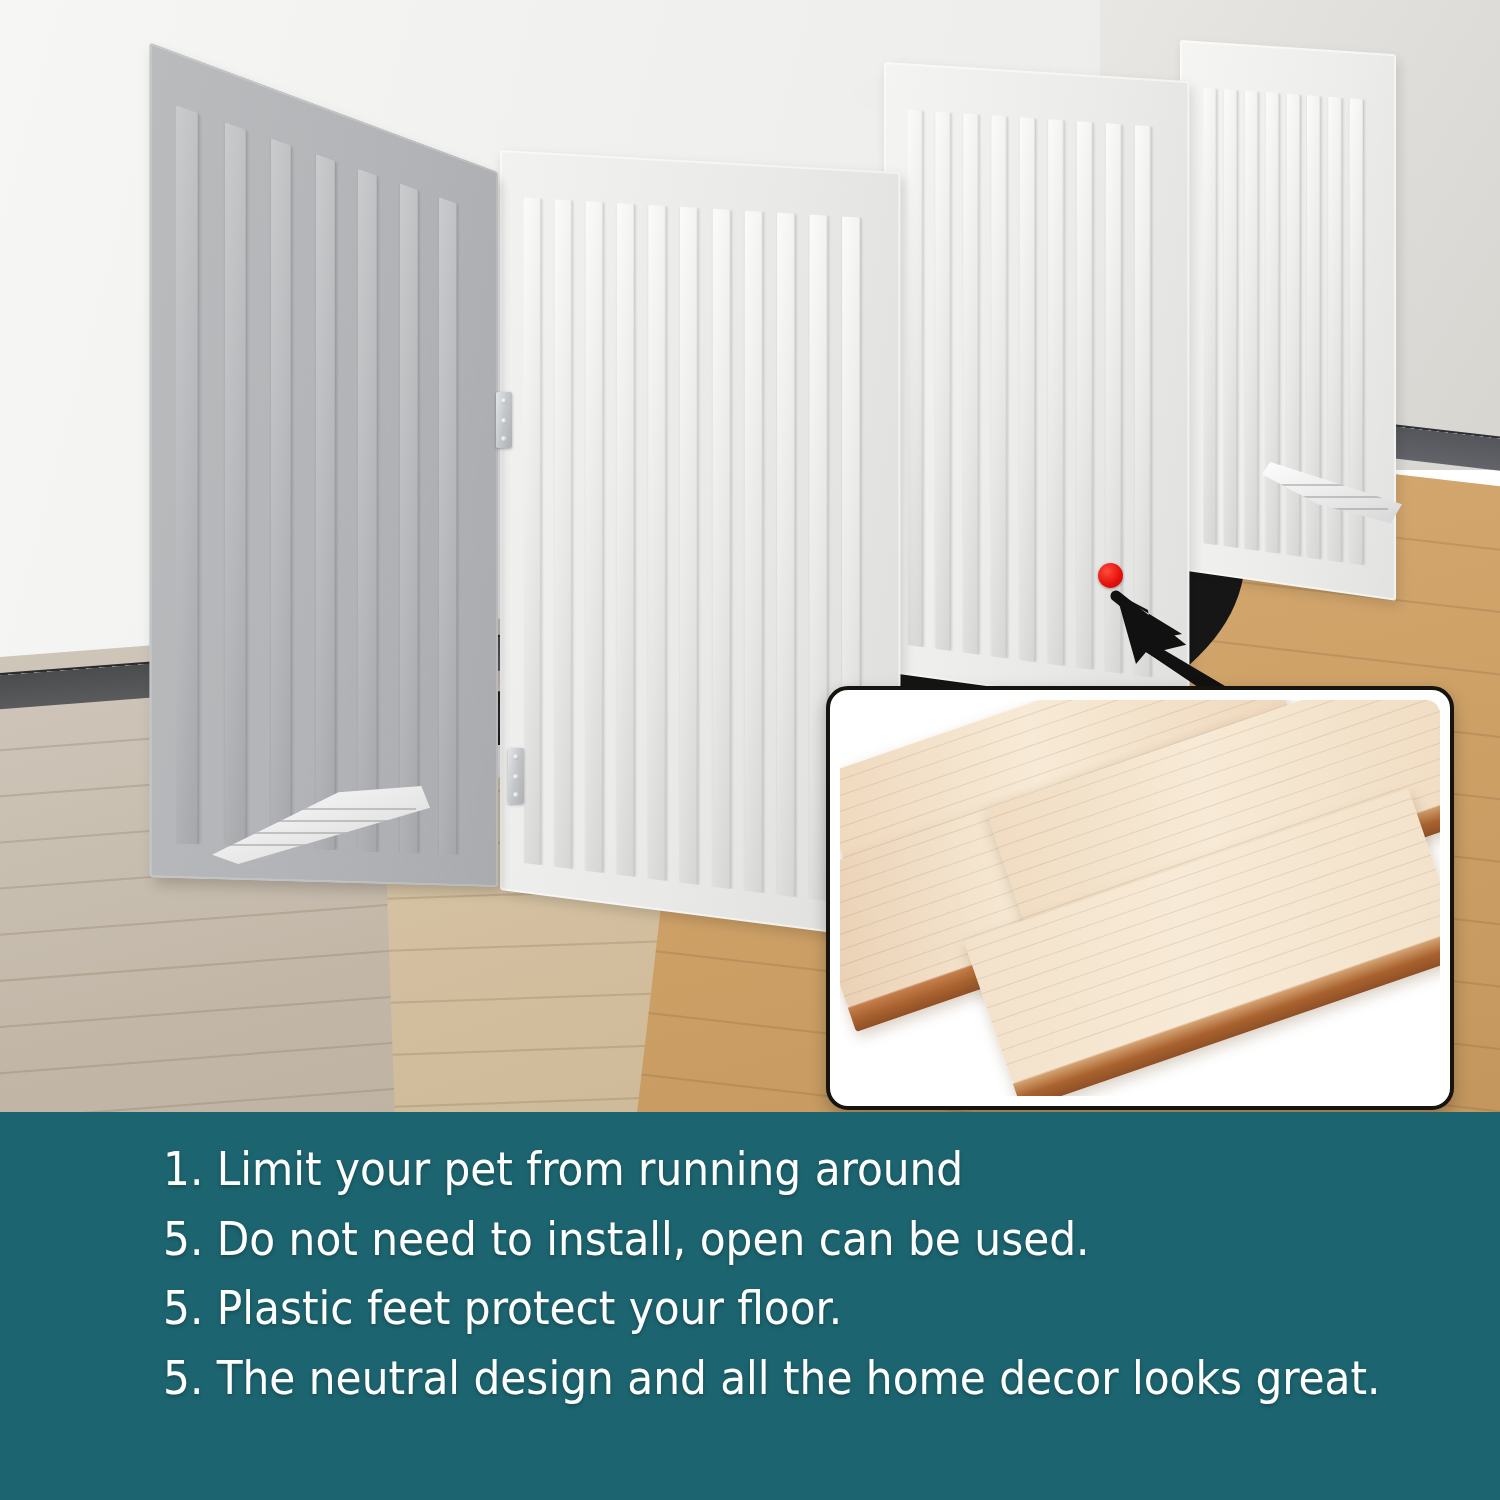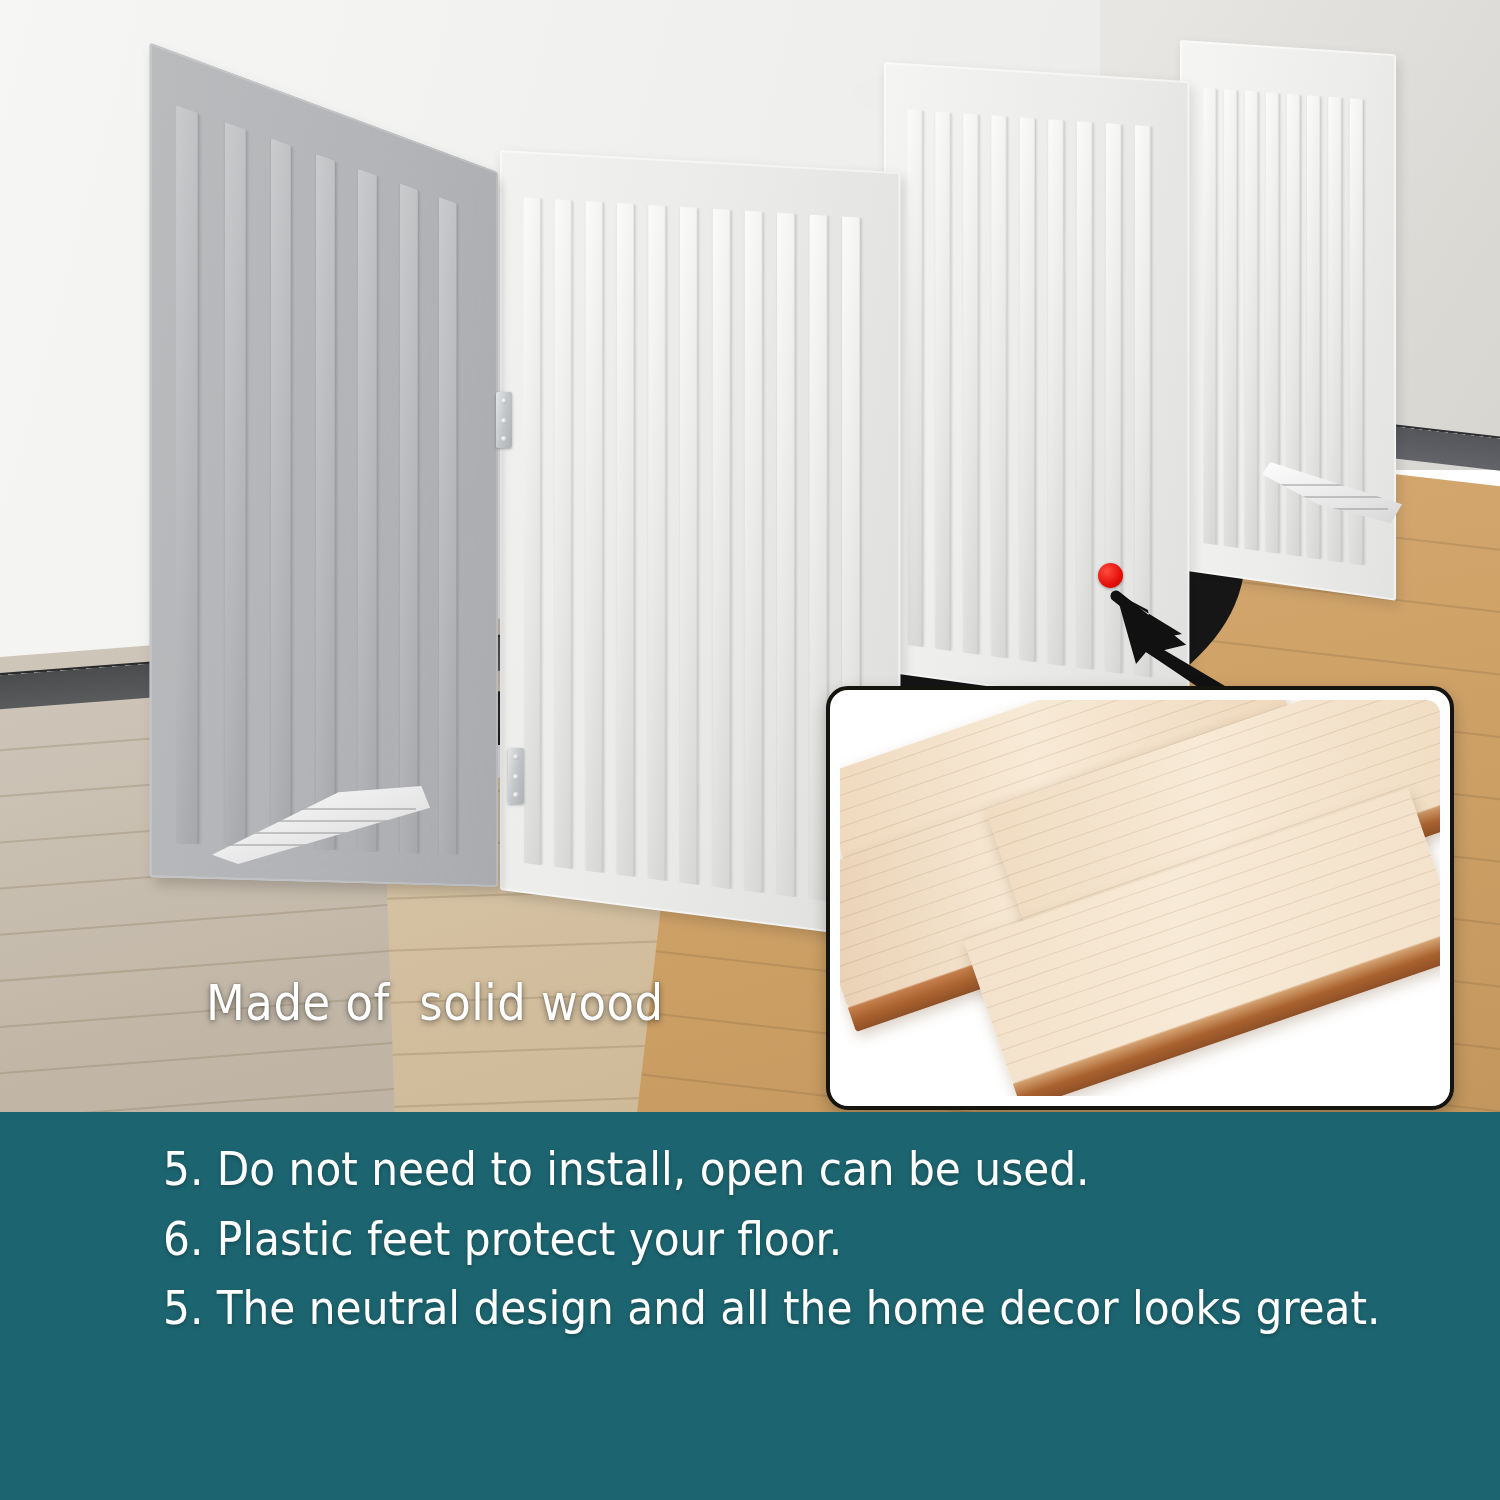--- a/index.html
+++ b/index.html
@@ -365,23 +365,23 @@
               <div class="grain" style="top: 85px;"></div>
               <div class="grain" style="top: 100px;"></div>
               <div class="grain" style="top: 115px;"></div>
               <div class="grain" style="top: 130px;"></div>
             </div>
             <div class="edge" style="bottom: 0px; height: 28px; background: linear-gradient(rgb(216, 168, 119) 0%, rgb(169, 98, 47) 55%, rgb(143, 80, 39) 100%); box-shadow: rgba(255, 255, 255, 0.35) 0px 1px 0px inset;"></div>
           </div>
         </div>
     </div>
 
-    <div id="caption">Made of  solid wood</div>
   </div>
 
   <div id="features">
     <ul id="featlist">
+        <li>1. Limit your pet from running around</li>
         <li>5. Do not need to install, open can be used.</li>
-        <li>6. Plastic feet protect your floor.</li>
+        <li>5. Plastic feet protect your floor.</li>
         <li>5. The neutral design and all the home decor looks great.</li>
       </ul>
   </div>
 </div>
 
 </body></html>

